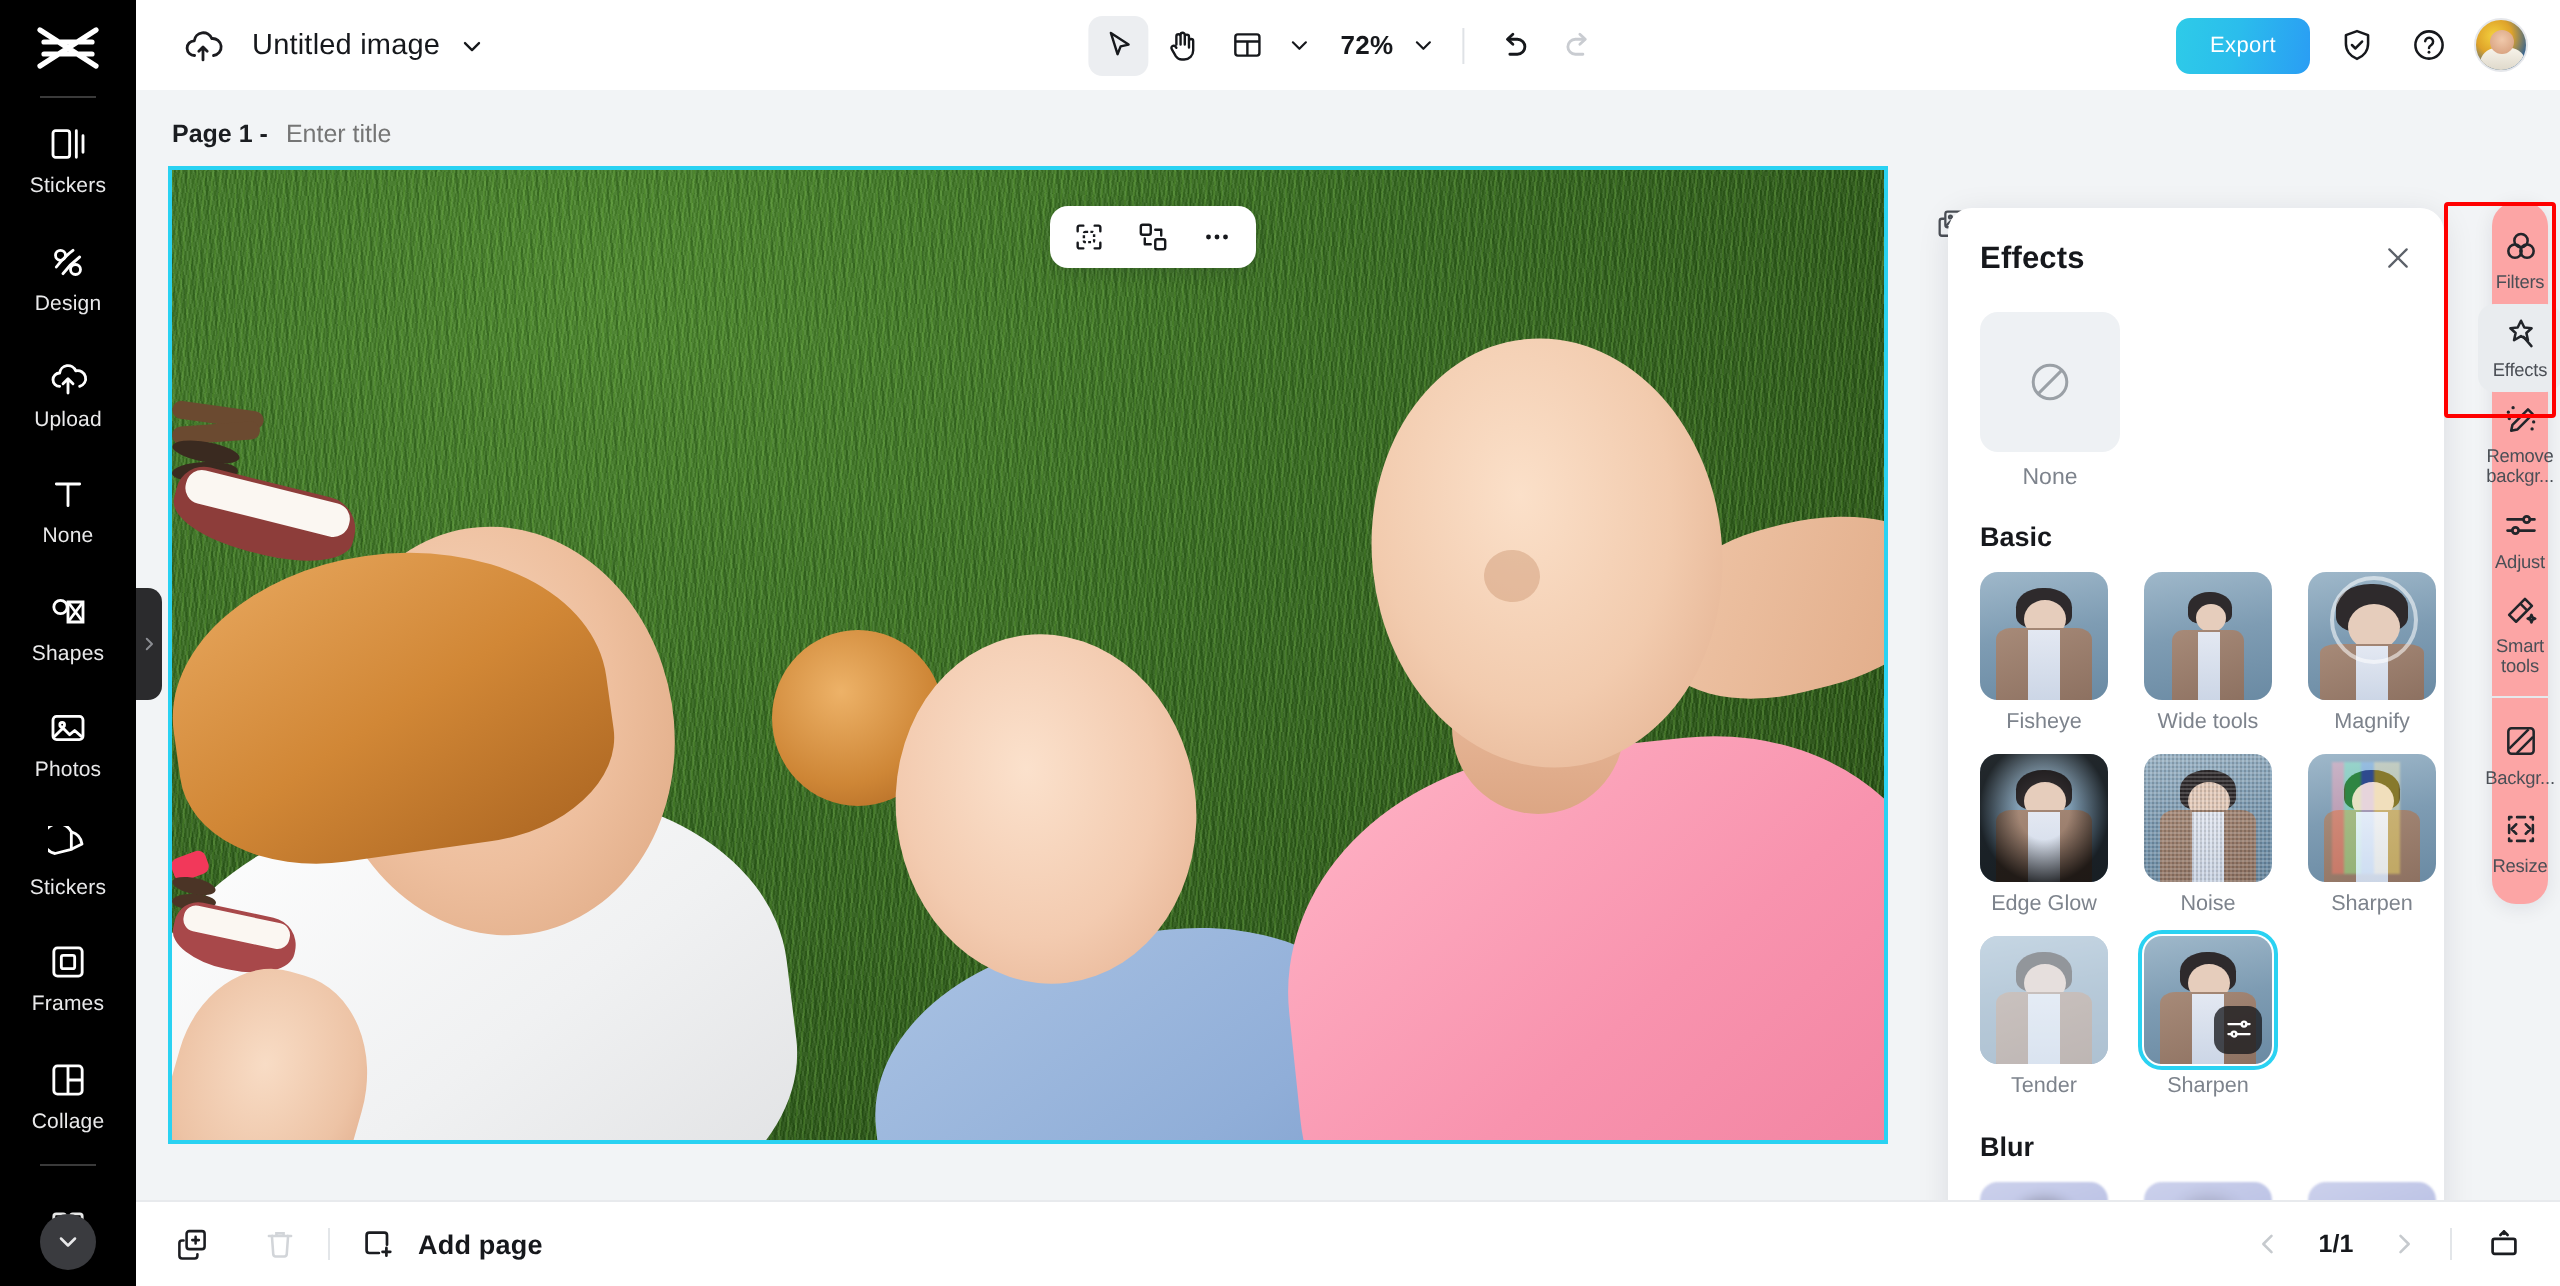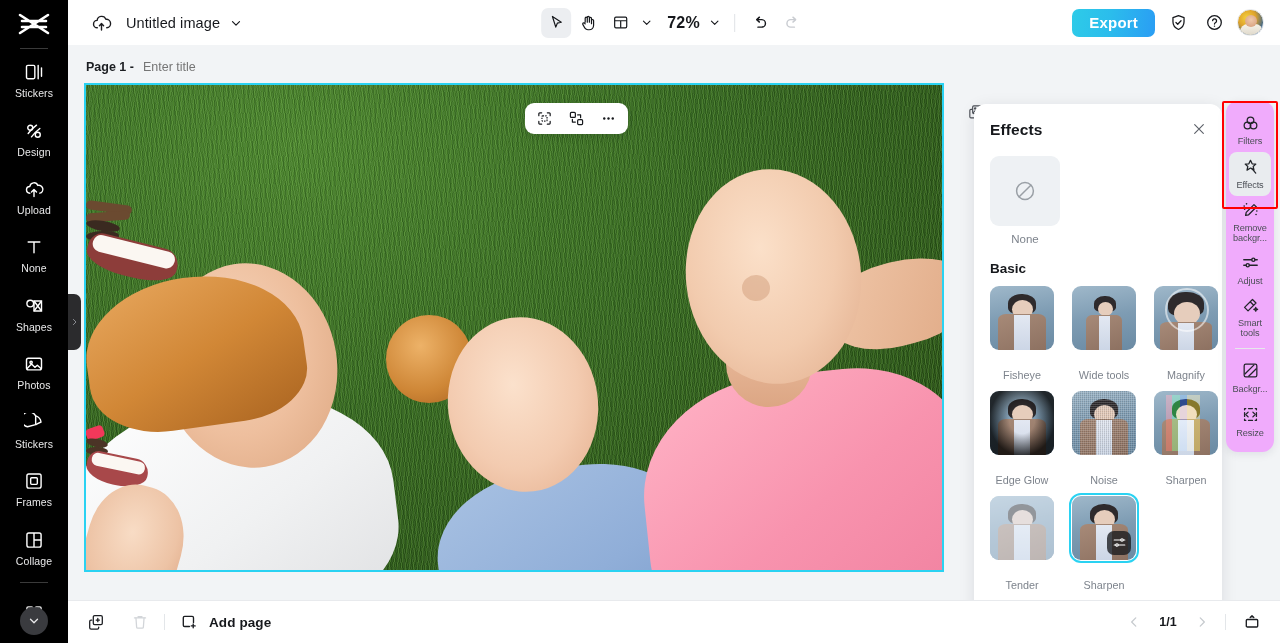--- a/index.html
+++ b/index.html
@@ -48,27 +48,27 @@
   .doc-chev { margin-left: 9px; display: flex; align-items: center; color: #16181c; cursor: pointer; }
 
   .tb-center { position: absolute; left: 50%; transform: translateX(-50%); display: flex; align-items: center; gap: 2px; }
   .tb-btn {
     width: 30px; height: 30px; border-radius: 7px; display: flex;
     align-items: center; justify-content: center; color: #16181c; cursor: pointer; border: 0; background: transparent;
   }
   .tb-btn.active { background: #eceef1; }
   .tb-btn.disabled { color: #c9ccd1; cursor: default; }
   .tb-chev { width: 18px; height: 26px; display: flex; align-items: center; justify-content: center; color: #16181c; cursor: pointer; }
-  .zoom-val { font-size: 16px; color: #16181c; font-weight: 700; padding: 0 4px 0 10px; cursor: default; letter-spacing: .2px; }
+  .zoom-val { font-size: 13px; color: #16181c; font-weight: 700; padding: 0 4px 0 10px; cursor: default; letter-spacing: .2px; }
   .tb-sep { width: 1px; height: 18px; background: #dfe2e6; margin: 0 8px; }
 
   .tb-right { position: absolute; right: 16px; display: flex; align-items: center; gap: 10px; }
   .export-btn {
     height: 28px; padding: 0 17px; border: 0; border-radius: 7px; color: #fff;
-    font-size: 15px; font-weight: 700; cursor: pointer; letter-spacing: .2px;
+    font-size: 11px; font-weight: 400; cursor: pointer; letter-spacing: .2px;
     background: linear-gradient(100deg, #2ecbe8 0%, #2bbdec 45%, #2a9df4 100%);
   }
   .icon-btn { width: 26px; height: 26px; display: flex; align-items: center; justify-content: center; color: #16181c; cursor: pointer; }
   .avatar {
     width: 27px; height: 27px; border-radius: 50%; overflow: hidden; cursor: pointer;
     background: radial-gradient(circle at 36% 32%, #f4d23e 0%, #dfa32a 38%, #2a5f98 78%, #1f3f6e 100%);
     position: relative; border: 1px solid #e5e7eb;
   }
   .avatar:after {
     content:""; position:absolute; left:7px; top:5px; width:12px; height:12px; border-radius:50%;
@@ -181,21 +181,21 @@
   .grid {
     margin-top: 10px; display: grid; grid-template-columns: repeat(3, 64px);
     column-gap: 18px; row-gap: 9px;
   }
   .eff { width: 64px; cursor: pointer; }
   .eff-thumb {
     width: 64px; height: 64px; border-radius: 9px; overflow: hidden; position: relative;
     background: linear-gradient(170deg,#9fb8ca 0%,#7e9cb3 48%,#6a8aa3 100%);
   }
   .eff.selected .eff-thumb { outline: 2px solid #2ad2f2; outline-offset: 1px; }
-  .eff-label { margin-top: 19px; font-size: 10.8px; color: #7d838c; text-align: center; line-height: 1.2; }
+  .eff-label { margin-top: 5px; font-size: 10.8px; color: #7d838c; text-align: center; line-height: 1.2; }
   
   .p-hair { position:absolute; left:18px; top:8px; width:28px; height:20px; border-radius:48% 48% 30% 30%; background:#2e2a2c; }
   .p-face { position:absolute; left:22px; top:14px; width:21px; height:19px; border-radius:50%; background:#e6cdbc; }
   .p-jacket { position:absolute; left:8px; top:28px; width:48px; height:36px; border-radius:16% 16% 0 0; background:linear-gradient(160deg,#a78a78 0%,#8d7161 100%); }
   .p-shirt { position:absolute; left:24px; top:29px; width:16px; height:35px; background:linear-gradient(180deg,#e3e8f2 0%,#ccd6e6 100%); }
   .eff-ring { position:absolute; left:11px; top:2px; width:44px; height:44px; border-radius:50%; border:2px solid rgba(255,255,255,.55); }
   .eff-glow { position:absolute; inset:0; background:radial-gradient(ellipse at 50% 45%, rgba(0,0,0,0) 28%, rgba(0,0,0,.78) 72%); }
   .eff-noise { position:absolute; inset:0; opacity:.5;
     background-image: repeating-linear-gradient(0deg, rgba(255,255,255,.35) 0 1px, transparent 1px 2px),
                       repeating-linear-gradient(90deg, rgba(0,0,0,.3) 0 1px, transparent 1px 2px); }
@@ -204,22 +204,22 @@
     mix-blend-mode: screen; filter: blur(.6px); }
   .eff-soft { position:absolute; inset:0; background:rgba(230,238,248,.55); }
   .eff-blurtile { background: linear-gradient(160deg,#ccd1ec 0%,#b9c0e4 50%,#c6cbe9 100%); filter: blur(.4px); }
   .eff-settings {
     position:absolute; right:5px; bottom:5px; width:24px; height:24px; border-radius:7px;
     background:rgba(24,26,30,.78); display:flex; align-items:center; justify-content:center; color:#fff;
   }
 
   
   .right-rail {
-    position: absolute; right: 6px; top: 56px; width: 48px; padding: 7px 0 9px;
-    background: #f0abfc; border-radius: 12px; box-shadow: 0 2px 10px rgba(16,24,40,.09);
+    position: absolute; right: 6px; top: 56px; width: 28px; padding: 7px 0 9px;
+    background: #fca5a5; border-radius: 12px; box-shadow: 0 2px 10px rgba(16,24,40,.09);
     z-index: 16; display: flex; flex-direction: column; align-items: center;
   }
   .rr-item {
     width: 42px; min-height: 44px; border-radius: 8px; display: flex; flex-direction: column;
     align-items: center; justify-content: center; gap: 3px; cursor: pointer; padding: 4px 0;
   }
   .rr-item.active { background: #e9ecef; }
   .rr-ico { width: 20px; height: 20px; display: flex; align-items: center; justify-content: center; color: #22252a; }
   .rr-lbl { font-size: 9.2px; color: #4b4f56; text-align: center; line-height: 1.1; letter-spacing: -.1px; }
   .rr-div { width: 30px; height: 1px; background: #e6e8eb; margin: 6px 0; }

